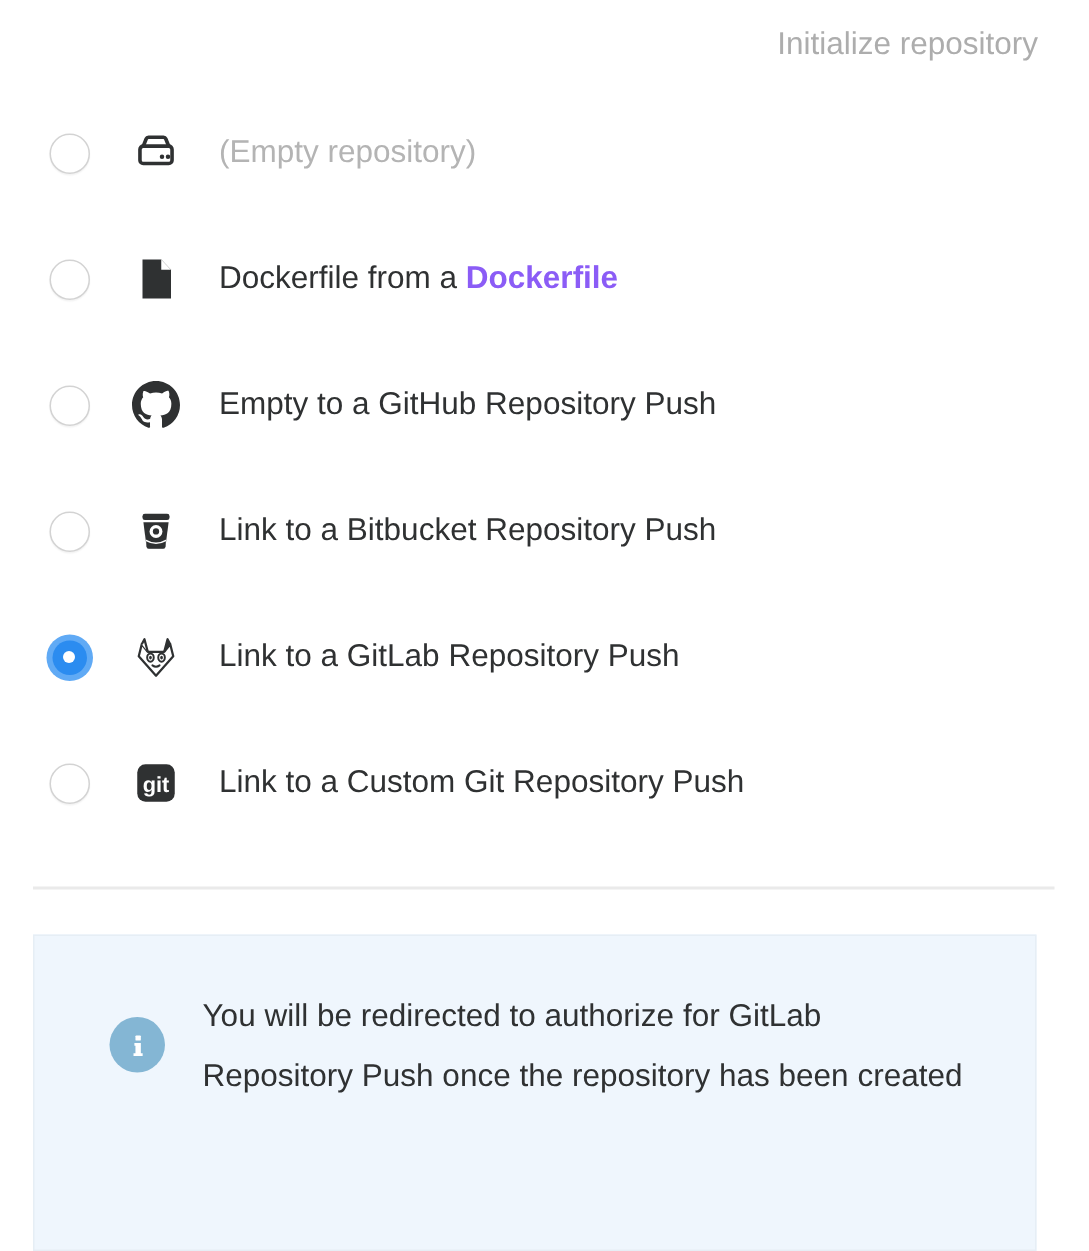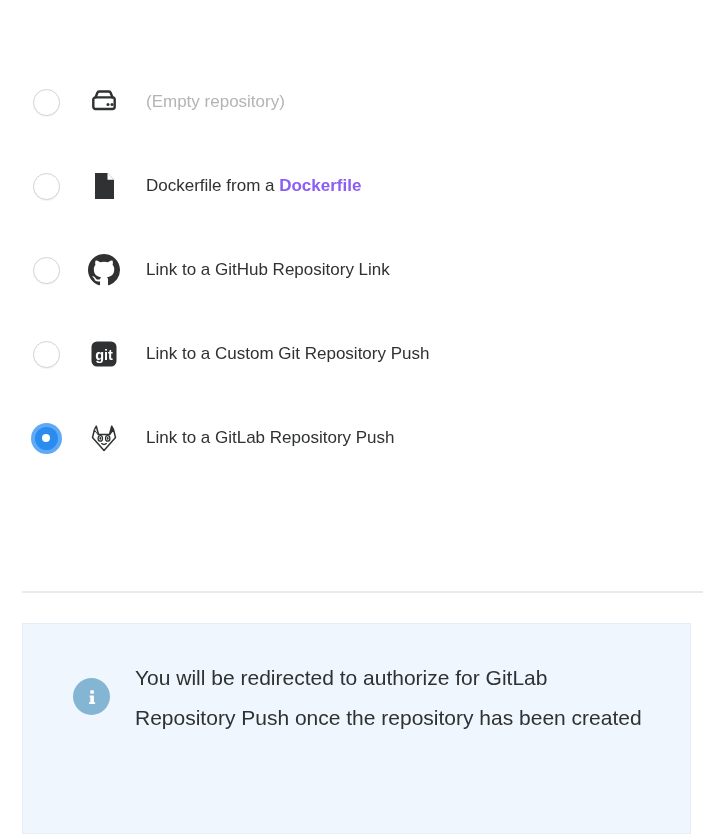--- a/index.html
+++ b/index.html
@@ -101,21 +101,21 @@
     align-items: center;
     justify-content: center;
   }
   .opt-icon svg { display: block; }
 
   .opt-label {
     position: absolute;
     left: 146px;
     top: 50%;
     transform: translateY(-50%);
-    font-size: 17px;
+    font-size: 21px;
     line-height: 28px;
     color: #2f3132;
     white-space: nowrap;
   }
   .opt-label.muted { color: #b4b4b4; }
   .opt-label b { font-weight: 700; color: #8b5cf6; }
 
   
   .divider {
     position: absolute;
@@ -158,20 +158,21 @@
     line-height: 40px;
     color: #2f3132;
     max-width: 545px;
   }
 </style>
 </head>
 <body>
 
 <div class="page">
 
+  <div class="section-title">Initialize repository</div>
 
   <div class="options">
 
     <div class="option-row">
       <div class="radio-wrap">
         <div class="radio"></div>
       </div>
       <div class="opt-icon">
         <svg width="34" height="34" viewBox="0 0 34 34">
           <path d="M8.5 12.5 L10.5 7.5 Q10.9 6.5 12 6.5 L22 6.5 Q23.1 6.5 23.5 7.5 L25.5 12.5" fill="none" stroke="#2f3132" stroke-width="2.4" stroke-linejoin="round" stroke-linecap="round"></path>
@@ -198,35 +199,38 @@
 
     <div class="option-row">
       <div class="radio-wrap">
         <div class="radio"></div>
       </div>
       <div class="opt-icon">
         <svg width="32" height="32" viewBox="0 0 16 16">
           <path fill="#2f3132" d="M8 0C3.58 0 0 3.58 0 8c0 3.54 2.29 6.53 5.47 7.59.4.07.55-.17.55-.38 0-.19-.01-.82-.01-1.49-2.01.37-2.53-.49-2.69-.94-.09-.23-.48-.94-.82-1.13-.28-.15-.68-.52-.01-.53.63-.01 1.08.58 1.23.82.72 1.21 1.87.87 2.33.66.07-.52.28-.87.51-1.07-1.78-.2-3.64-.89-3.64-3.95 0-.87.31-1.59.82-2.15-.08-.2-.36-1.02.08-2.12 0 0 .67-.21 2.2.82a7.4 7.4 0 0 1 2-.27c.68 0 1.36.09 2 .27 1.53-1.04 2.2-.82 2.2-.82.44 1.1.16 1.92.08 2.12.51.56.82 1.27.82 2.15 0 3.07-1.87 3.75-3.65 3.95.29.25.54.73.54 1.48 0 1.07-.01 1.93-.01 2.2 0 .21.15.46.55.38A8.01 8.01 0 0 0 16 8c0-4.42-3.58-8-8-8z"></path>
         </svg>
       </div>
-      <div class="opt-label">Link to a GitHub Repository Link</div>
-    </div>
-
+      <div class="opt-label">Empty to a GitHub Repository Push</div>
+    </div>
 
     <div class="option-row">
       <div class="radio-wrap">
         <div class="radio"></div>
       </div>
       <div class="opt-icon">
         <svg width="32" height="32" viewBox="0 0 32 32">
-          <rect x="3.5" y="3.5" width="25" height="25" rx="5.5" fill="#2f3132"></rect>
-          <text x="16" y="22" font-family="'Liberation Sans', sans-serif" font-size="14.5" font-weight="700" fill="#ffffff" text-anchor="middle">git</text>
-        </svg>
-      </div>
-      <div class="opt-label">Link to a Custom Git Repository Push</div>
+          <rect x="7" y="4.5" width="18" height="4.2" rx="1.6" fill="#2f3132"></rect>
+          <path d="M7.6 10.2 L24.4 10.2 L22.3 26.5 Q22.1 27.8 20.7 27.8 L11.3 27.8 Q9.9 27.8 9.7 26.5 Z" fill="#2f3132"></path>
+          <path d="M9.2 21.6 Q16 25.6 22.8 21.6 L22.3 26.5 Q22.1 27.8 20.7 27.8 L11.3 27.8 Q9.9 27.8 9.7 26.5 Z" fill="#ffffff"></path>
+          <path d="M9.4 22.8 Q16 26.6 22.6 22.8 L22.3 26.5 Q22.1 27.8 20.7 27.8 L11.3 27.8 Q9.9 27.8 9.7 26.5 Z" fill="#2f3132"></path>
+          <circle cx="16" cy="16.3" r="4.3" fill="#ffffff"></circle>
+          <circle cx="16" cy="16.3" r="2.1" fill="#2f3132"></circle>
+        </svg>
+      </div>
+      <div class="opt-label">Link to a Bitbucket Repository Push</div>
     </div>
 
     <div class="option-row">
       <div class="radio-wrap">
         <div class="radio checked"></div>
       </div>
       <div class="opt-icon">
         <svg width="34" height="34" viewBox="0 0 34 34">
           <g fill="none" stroke="#2f3132" stroke-width="1.5" stroke-linejoin="round">
             <path d="M17 29.5 L5.5 16.5 L7.5 8.5 L11.5 13.5 L22.5 13.5 L26.5 8.5 L28.5 16.5 Z" fill="#ffffff"></path>
@@ -236,20 +240,33 @@
           <ellipse cx="13.3" cy="17.4" rx="2.2" ry="2.7" fill="none" stroke="#2f3132" stroke-width="1.3"></ellipse>
           <ellipse cx="20.7" cy="17.4" rx="2.2" ry="2.7" fill="none" stroke="#2f3132" stroke-width="1.3"></ellipse>
           <ellipse cx="13.3" cy="17.4" rx="0.9" ry="1.3" fill="#2f3132"></ellipse>
           <ellipse cx="20.7" cy="17.4" rx="0.9" ry="1.3" fill="#2f3132"></ellipse>
           <path d="M14.6 22.6 Q17 24.4 19.4 22.6" fill="none" stroke="#2f3132" stroke-width="1.3" stroke-linecap="round"></path>
         </svg>
       </div>
       <div class="opt-label">Link to a GitLab Repository Push</div>
     </div>
 
+    <div class="option-row">
+      <div class="radio-wrap">
+        <div class="radio"></div>
+      </div>
+      <div class="opt-icon">
+        <svg width="32" height="32" viewBox="0 0 32 32">
+          <rect x="3.5" y="3.5" width="25" height="25" rx="5.5" fill="#2f3132"></rect>
+          <text x="16" y="22" font-family="'Liberation Sans', sans-serif" font-size="14.5" font-weight="700" fill="#ffffff" text-anchor="middle">git</text>
+        </svg>
+      </div>
+      <div class="opt-label">Link to a Custom Git Repository Push</div>
+    </div>
+
   </div>
 
   <div class="divider"></div>
 
   <div class="info-box">
     <div class="info-icon">
       <svg width="22" height="22" viewBox="0 0 22 22">
         <rect x="9.3" y="4.3" width="3.6" height="3.4" rx="0.6" fill="#ffffff"></rect>
         <path d="M8.6 9.4 L12.9 9.4 L12.9 16.2 L14.1 16.2 L14.1 18 L8.0 18 L8.0 16.2 L9.3 16.2 L9.3 11.2 L8.6 11.2 Z" fill="#ffffff"></path>
       </svg>

